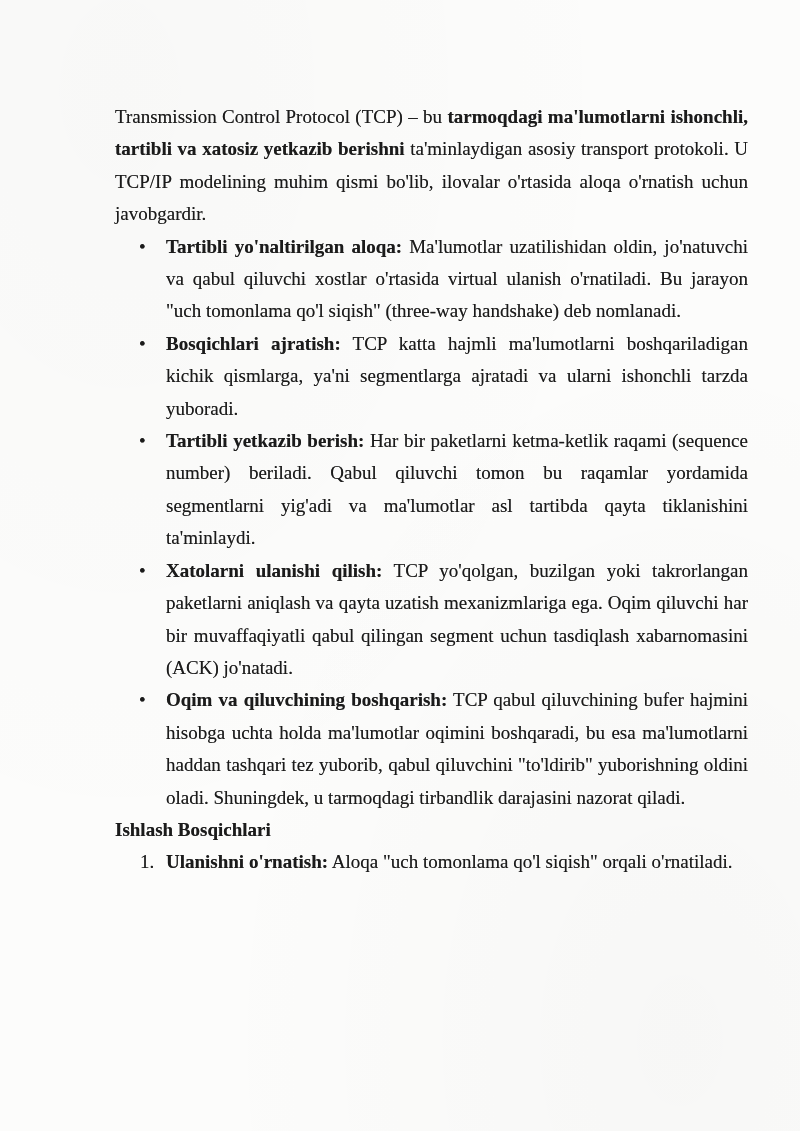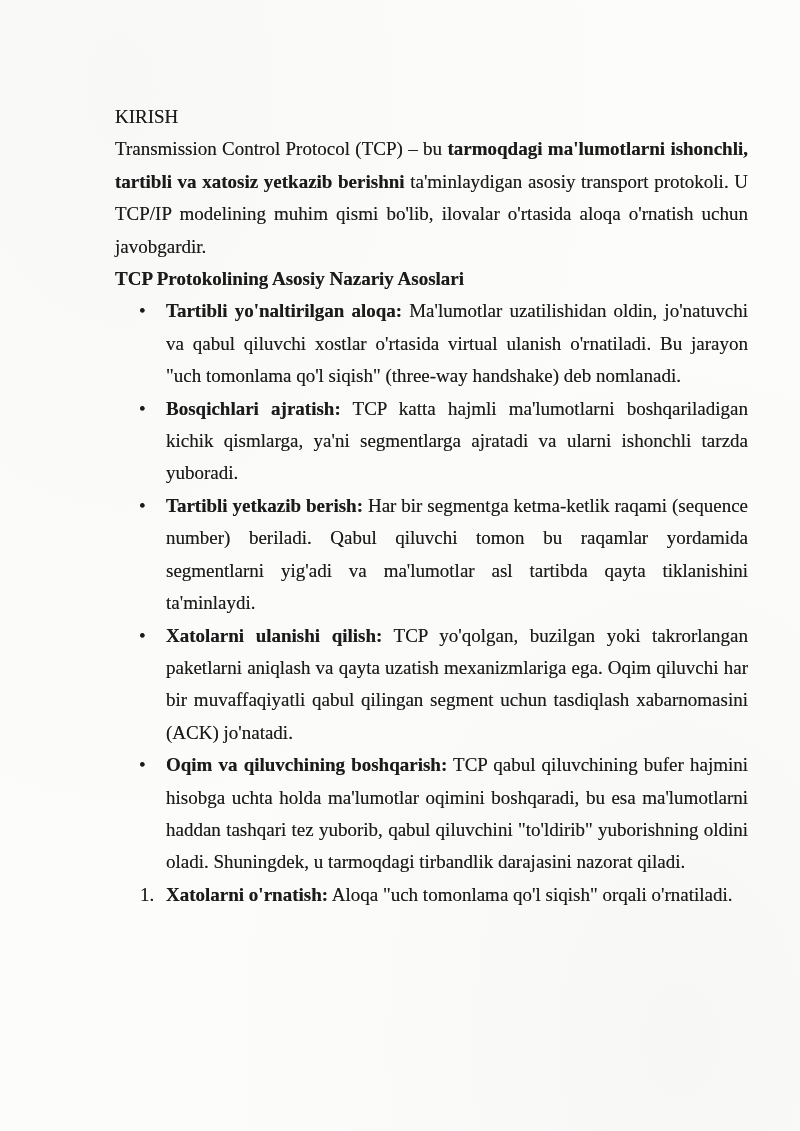--- a/index.html
+++ b/index.html
@@ -47,46 +47,45 @@
     position: absolute;
     left: 25px;
     top: 0;
   }
 </style>
 </head>
 <body>
 
 <div class="page">
 
-  <p>KIRISH</p>
 
   <p class="justify"><span>Transmission Control Protocol (TCP) – bu </span><b>tarmoqdagi ma'lumotlarni ishonchli, tartibli va xatosiz yetkazib berishni</b><span> ta'minlaydigan asosiy transport protokoli. U TCP/IP modelining muhim qismi bo'lib, ilovalar o'rtasida aloqa o'rnatish uchun javobgardir.</span></p>
 
-  <p class="bold">TCP Protokolining Asosiy Nazariy Asoslari</p>
 
 
   <ul class="doc-list">
     <li>
       <span class="marker">•</span><b>Tartibli yo'naltirilgan aloqa:</b><span> Ma'lumotlar uzatilishidan oldin, jo'natuvchi va qabul qiluvchi xostlar o'rtasida virtual ulanish o'rnatiladi. Bu jarayon "uch tomonlama qo'l siqish" (three-way handshake) deb nomlanadi.</span>
     </li>
     <li>
       <span class="marker">•</span><b>Bosqichlari ajratish:</b><span> TCP katta hajmli ma'lumotlarni boshqariladigan kichik qismlarga, ya'ni segmentlarga ajratadi va ularni ishonchli tarzda yuboradi.</span>
     </li>
     <li>
-      <span class="marker">•</span><b>Tartibli yetkazib berish:</b><span> Har bir segmentga ketma-ketlik raqami (sequence number) beriladi. Qabul qiluvchi tomon bu raqamlar yordamida segmentlarni yig'adi va ma'lumotlar asl tartibda qayta tiklanishini ta'minlaydi.</span>
+      <span class="marker">•</span><b>Tartibli yetkazib berish:</b><span> Har bir paketlarni ketma-ketlik raqami (sequence number) beriladi. Qabul qiluvchi tomon bu raqamlar yordamida segmentlarni yig'adi va ma'lumotlar asl tartibda qayta tiklanishini ta'minlaydi.</span>
     </li>
     <li>
       <span class="marker">•</span><b>Xatolarni ulanishi qilish:</b><span> TCP yo'qolgan, buzilgan yoki takrorlangan paketlarni aniqlash va qayta uzatish mexanizmlariga ega. Oqim qiluvchi har bir muvaffaqiyatli qabul qilingan segment uchun tasdiqlash xabarnomasini (ACK) jo'natadi.</span>
     </li>
     <li>
       <span class="marker">•</span><b>Oqim va qiluvchining boshqarish:</b><span> TCP qabul qiluvchining bufer hajmini hisobga uchta holda ma'lumotlar oqimini boshqaradi, bu esa ma'lumotlarni haddan tashqari tez yuborib, qabul qiluvchini "to'ldirib" yuborishning oldini oladi. Shuningdek, u tarmoqdagi tirbandlik darajasini nazorat qiladi.</span>
     </li>
   </ul>
 
+  <p class="bold">Ishlash Bosqichlari</p>
 
 
   <ol class="doc-list">
     <li>
-      <span class="num-marker">1.</span><b>Xatolarni o'rnatish:</b><span> Aloqa "uch tomonlama qo'l siqish" orqali o'rnatiladi.</span>
+      <span class="num-marker">1.</span><b>Ulanishni o'rnatish:</b><span> Aloqa "uch tomonlama qo'l siqish" orqali o'rnatiladi.</span>
     </li>
   </ol>
 
 </div>
 
 </body></html>

